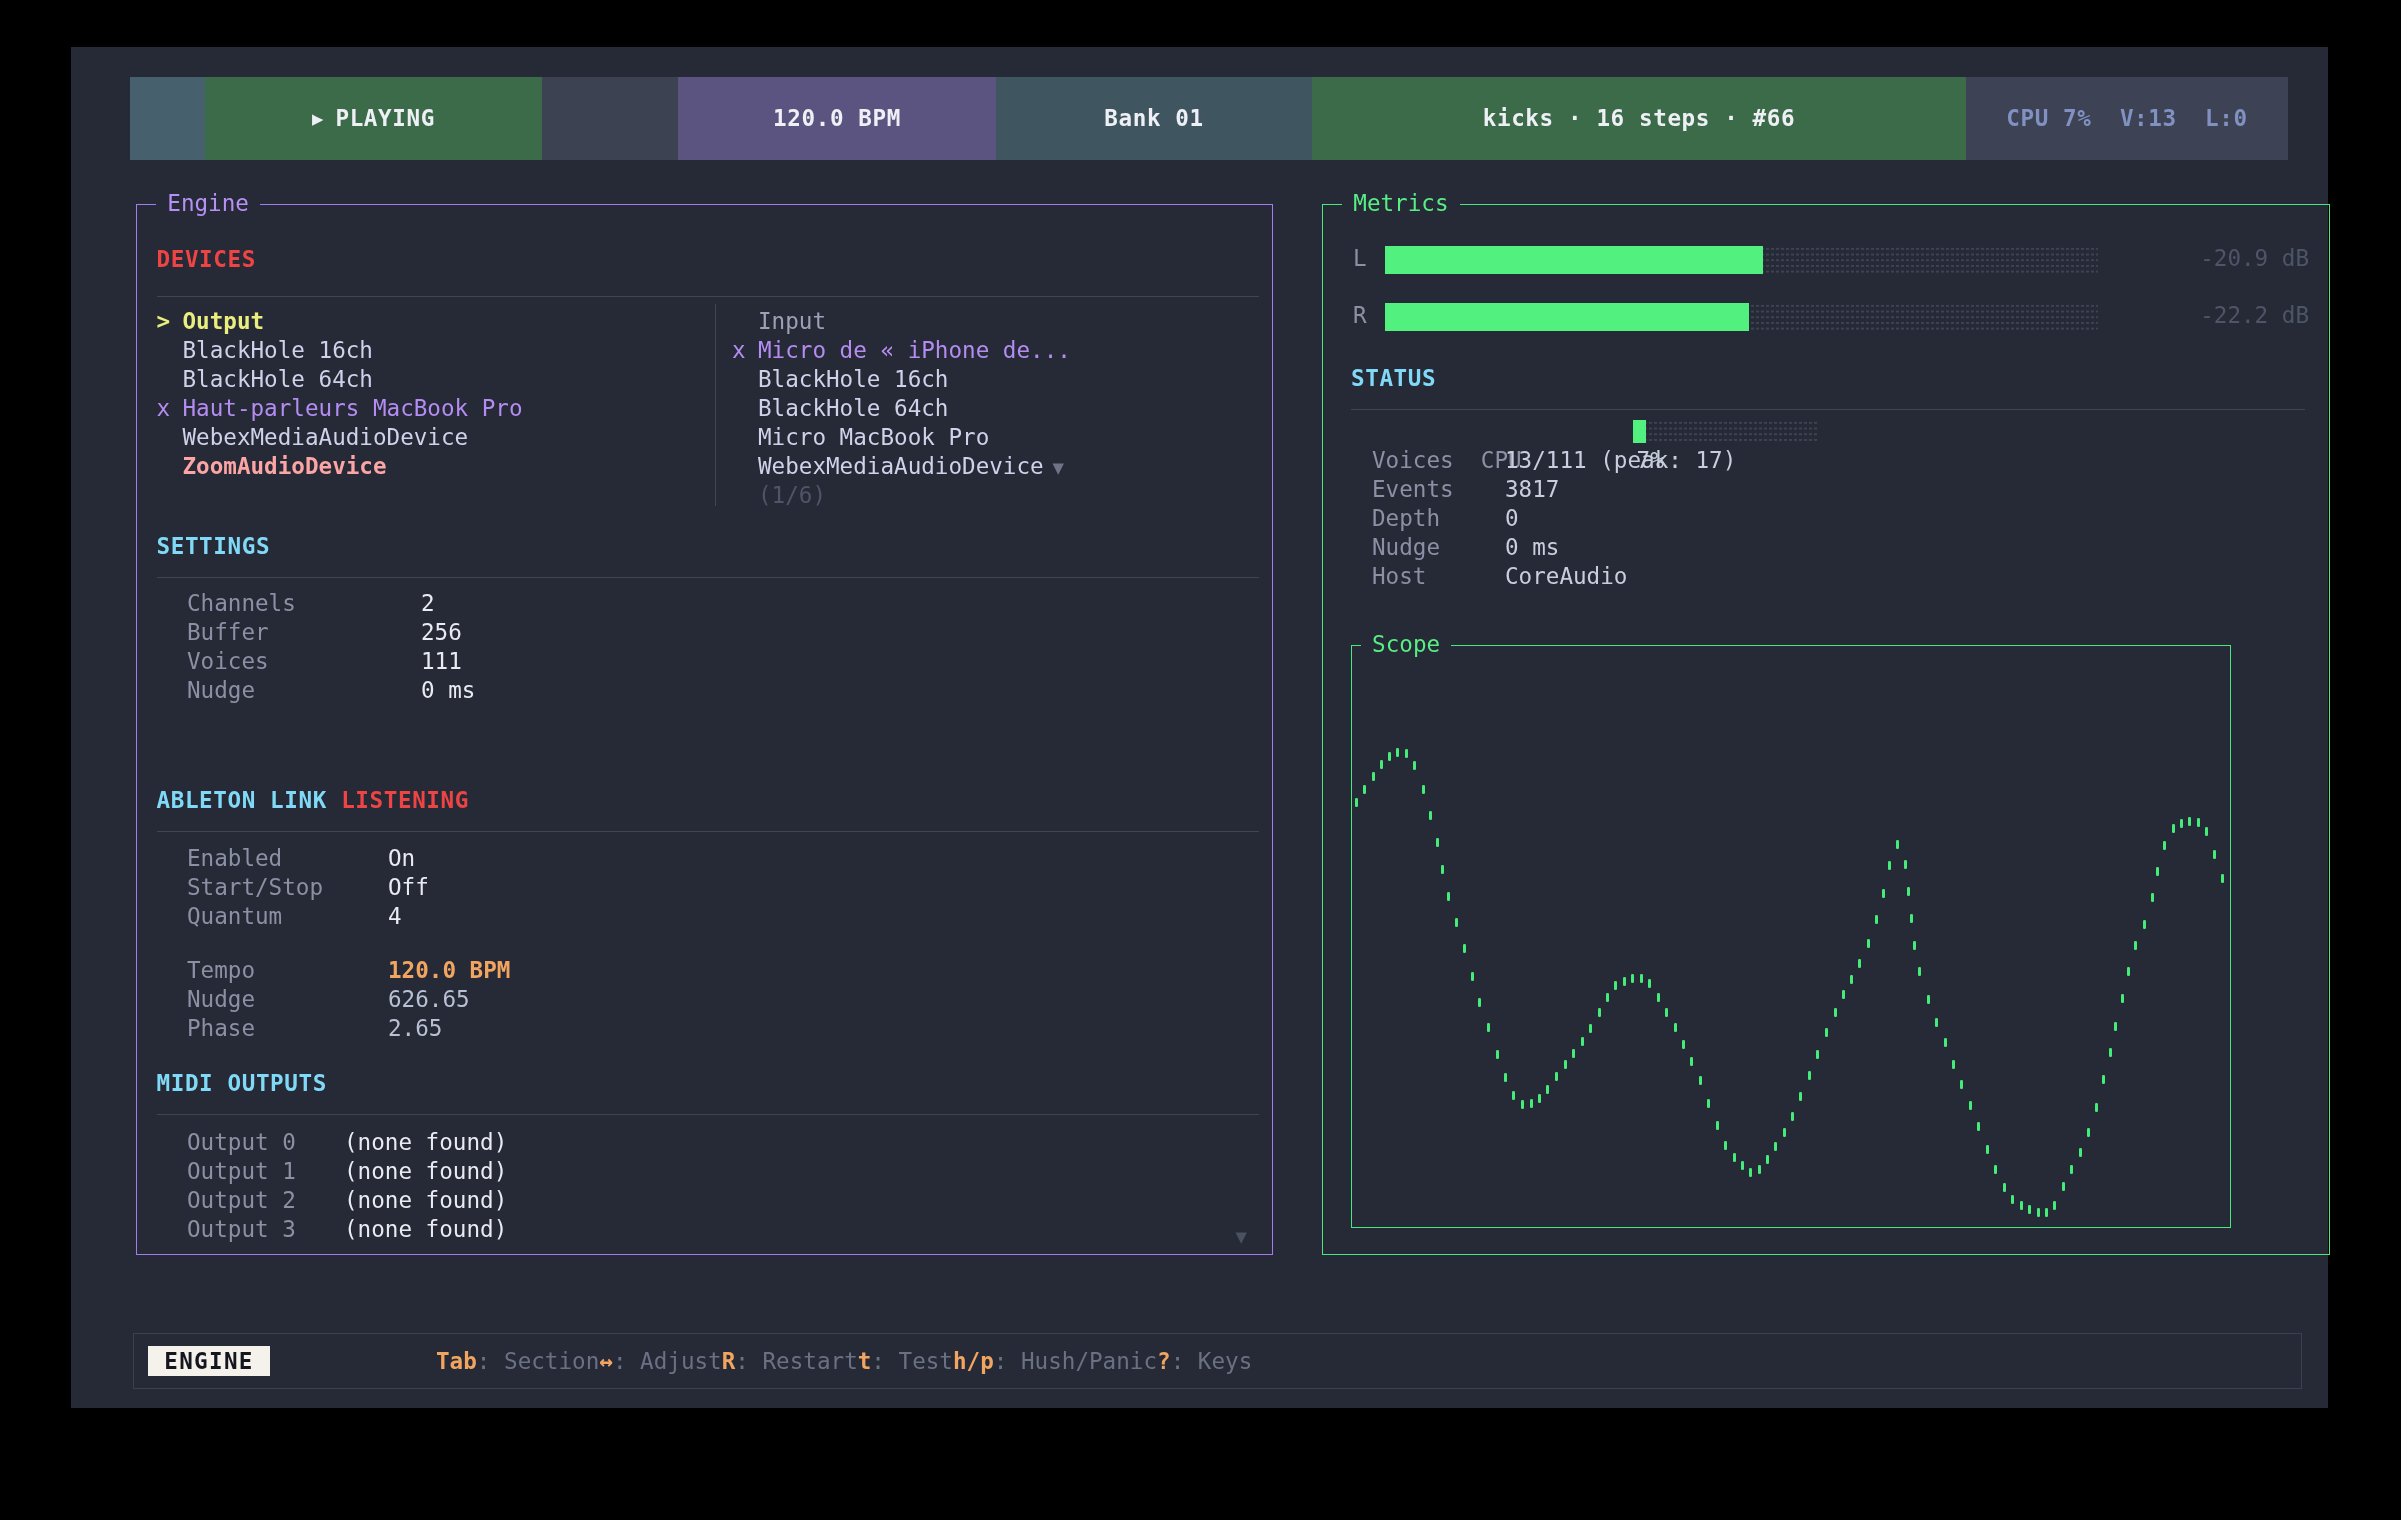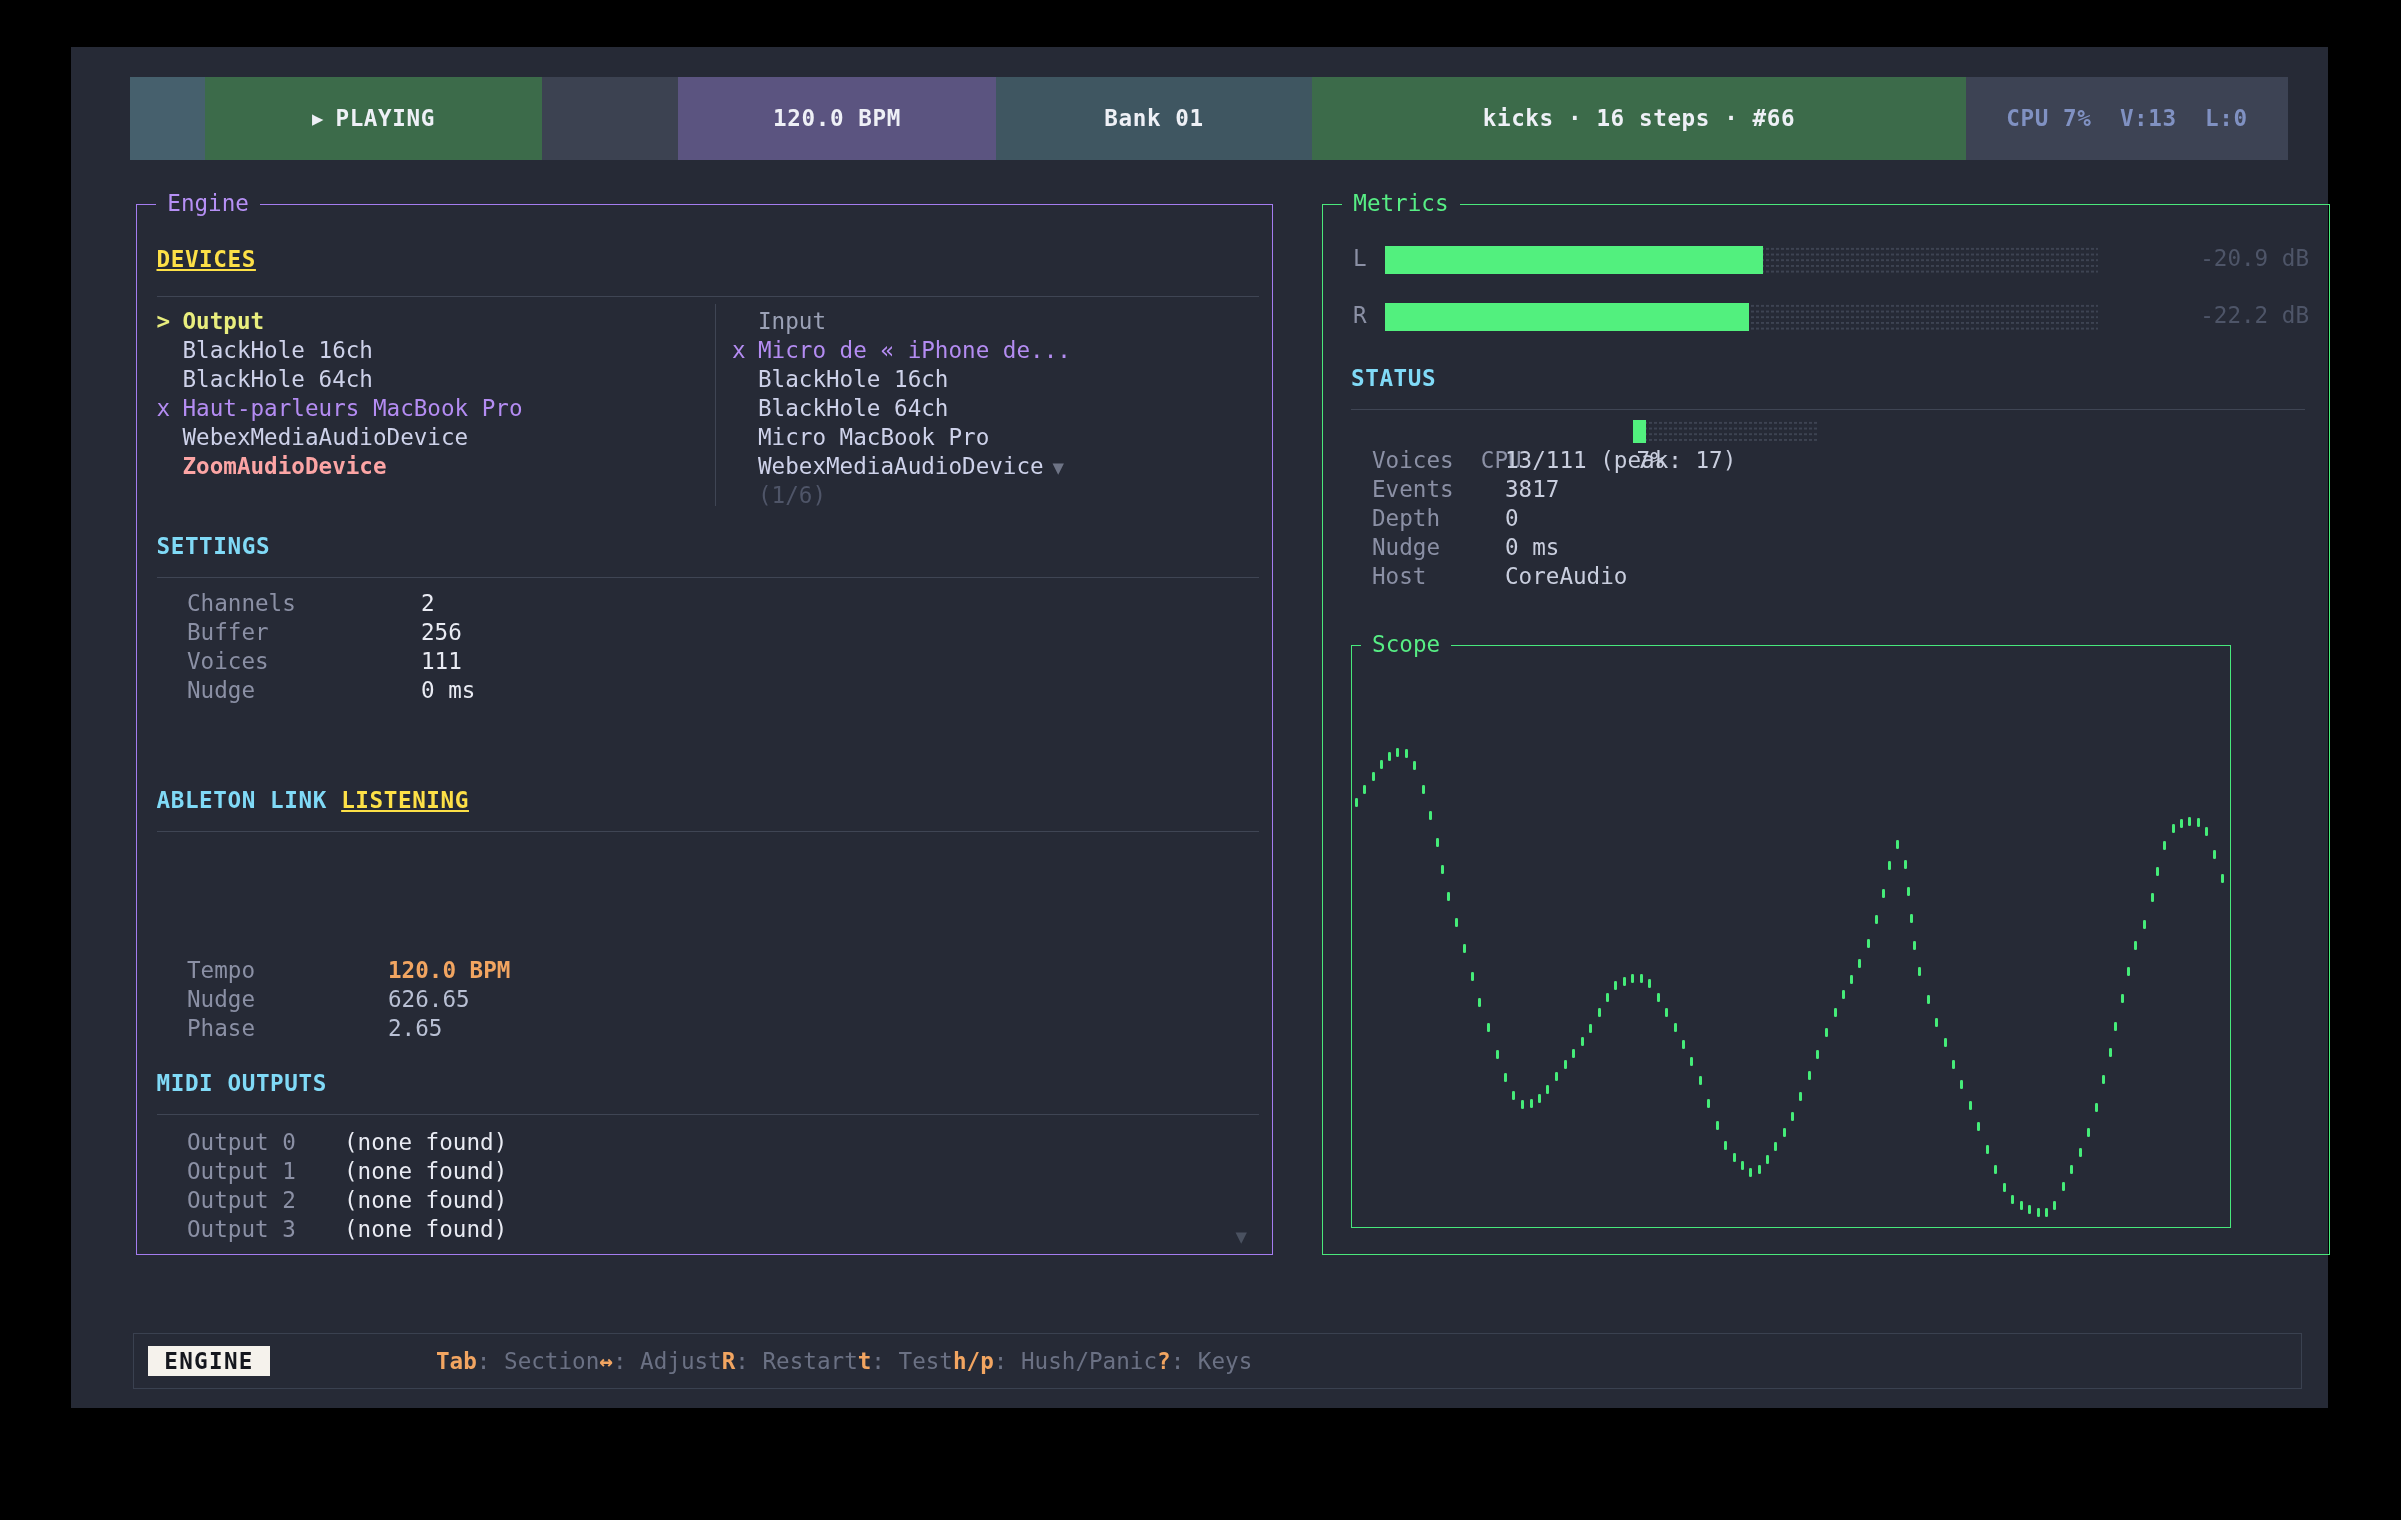--- a/index.html
+++ b/index.html
@@ -24,21 +24,21 @@
   .engine-panel{left:65px;top:157px;width:1137px;height:1051px;border:1.9px solid #a47cf0;}
   .engine-panel .panel-title{color:#b690f5;}
   .metrics-panel{left:1251px;top:157px;width:1008px;height:1051px;border:1.9px solid #4ae87b;}
   .metrics-panel .panel-title{color:#57ee85;}
   .scope-box{position:absolute;left:28px;top:440px;width:880px;height:583px;border:1.9px solid #47e87c;box-sizing:border-box;}
   .scope-box .panel-title{left:8.8px;color:#57ee85;}
   .scope-plot{position:absolute;left:0;top:0;width:877px;height:579px;overflow:hidden;}
   .scope-dot{position:absolute;width:3.1px;height:8.8px;background:#45ec79;border-radius:1.3px;}
 
   .sec-h{position:absolute;font-size:22.6px;font-weight:bold;letter-spacing:0.6px;}
-  .h-yellow{color:#fde047;text-decoration:underline;}
+  .h-yellow{color:#ef4444;}
   .h-cyan{color:#80daf7;}
   .divider{position:absolute;height:1.3px;background:#3f4554;left:19.5px;right:13px;}
   .vdiv{position:absolute;width:1.3px;background:#3f4554;}
 
   
   .dev-col{position:absolute;top:102px;}
   .drow{height:29px;line-height:29px;font-size:22.6px;color:#ced2ea;white-space:pre;}
   .drow .pfx{display:inline-block;width:26px;}
   .drow.sel{color:#e9ee7e;font-weight:bold;}
   .drow.sel .pfx{color:#e9ee7e;}
@@ -132,20 +132,25 @@
         <div class="kv"><span class="k">Channels</span><span class="v">2</span></div>
         <div class="kv"><span class="k">Buffer</span><span class="v">256</span></div>
         <div class="kv"><span class="k">Voices</span><span class="v">111</span></div>
         <div class="kv"><span class="k">Nudge</span><span class="v">0 ms</span></div>
       </div>
 
     <div class="sec-h" style="left:19.5px;top:582px;">
       <span class="h-cyan">ABLETON LINK</span><span>  </span><span class="h-yellow">LISTENING</span>
     </div>
     <div class="divider" style="top:626px;"></div>
+    <div class="rows kw320" style="left:50px;top:639px;" id="link-rows">
+        <div class="kv"><span class="k">Enabled</span><span class="v">On</span></div>
+        <div class="kv"><span class="k">Start/Stop</span><span class="v">Off</span></div>
+        <div class="kv"><span class="k">Quantum</span><span class="v">4</span></div>
+      </div>
     <div class="rows kw320" style="left:50px;top:751px;" id="link-rows2">
         <div class="kv"><span class="k">Tempo</span><span class="v tempo">120.0 BPM</span></div>
         <div class="kv"><span class="k">Nudge</span><span class="v muted">626.65</span></div>
         <div class="kv"><span class="k">Phase</span><span class="v muted">2.65</span></div>
       </div>
 
     <div class="sec-h h-cyan" style="left:19.5px;top:865px;">MIDI OUTPUTS</div>
     <div class="divider" style="top:909px;"></div>
     <div class="rows kw250" style="left:50px;top:923px;" id="midi-rows">
         <div class="kv"><span class="k">Output 0</span><span class="v">(none found)</span></div>

